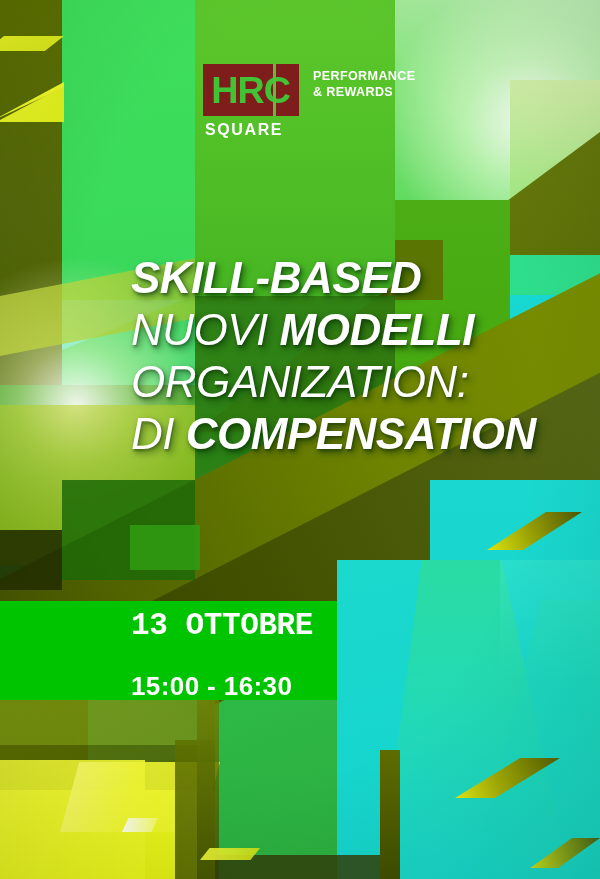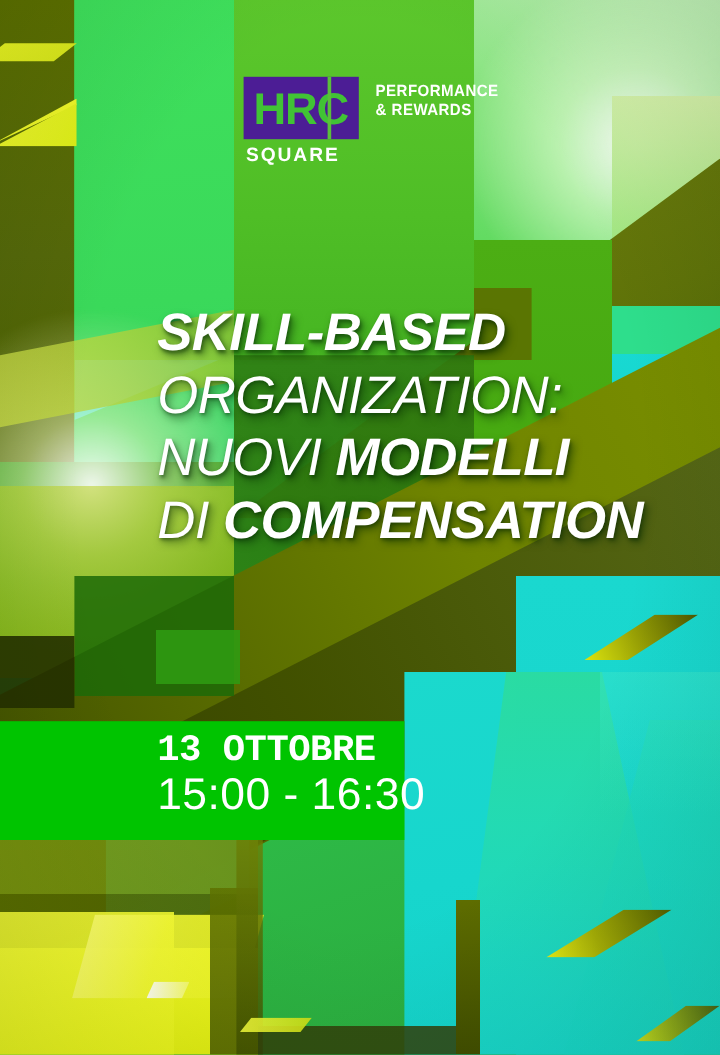--- a/index.html
+++ b/index.html
@@ -27,21 +27,21 @@
 
   
   .logo-wrap{
     position:absolute;left:203px;top:64px;
     display:flex;align-items:flex-start;gap:14px;
     z-index:40;
   }
   .hrc-box{
     position:relative;
     width:96px;height:52px;
-    background:#4c1d95;
+    background:#7f1d1d;
     display:flex;align-items:center;justify-content:center;
   }
   .hrc-text{
     font-size:37px;line-height:1;font-weight:bold;
     color:#41c335;letter-spacing:-1px;
     font-family:"Liberation Sans",sans-serif;
     transform:scaleX(1.02);
   }
   .hrc-div{
     position:absolute;right:23px;top:0;bottom:0;width:3px;background:#5ac03a;
@@ -81,21 +81,21 @@
     background:#00c400;z-index:30;
   }
   .date-text{
     position:absolute;left:131px;top:608px;z-index:40;
     color:#ffffff;white-space:nowrap;
   }
   .date-big{
     font-size:31px;line-height:36px;font-weight:bold;letter-spacing:-.4px;font-family:Liberation Mono, monospace;
   }
   .date-small{
-    font-size:37px;line-height:36px;font-weight:normal;letter-spacing:.4px;
+    font-size:26px;line-height:36px;font-weight:bold;letter-spacing:.4px;margin-top:24px;
   }
 </style>
 </head>
 <body>
 
 <div class="poster">
 
   <div>
 
     <div class="lyr" style="left:0;top:0;width:600px;height:879px;
@@ -259,22 +259,22 @@
     </div>
     <div class="pr-text">
       <div>PERFORMANCE</div>
       <div>&amp; REWARDS</div>
     </div>
   </div>
   <div class="square-text">SQUARE</div>
 
   <div class="headline">
     <span class="hl-line w-bold">SKILL-BASED</span>
+    <span class="hl-line"><span class="w-light">NUOVI </span><span class="w-bold">MODELLI</span></span>
     <span class="hl-line w-light">ORGANIZATION:</span>
-    <span class="hl-line"><span class="w-light">NUOVI </span><span class="w-bold">MODELLI</span></span>
     <span class="hl-line"><span class="w-light">DI </span><span class="w-bold">COMPENSATION</span></span>
   </div>
 
   <div class="date-block"></div>
   <div class="date-text">
     <div class="date-big">13 OTTOBRE</div>
     <div class="date-small">15:00 - 16:30</div>
   </div>
 
 </div>

